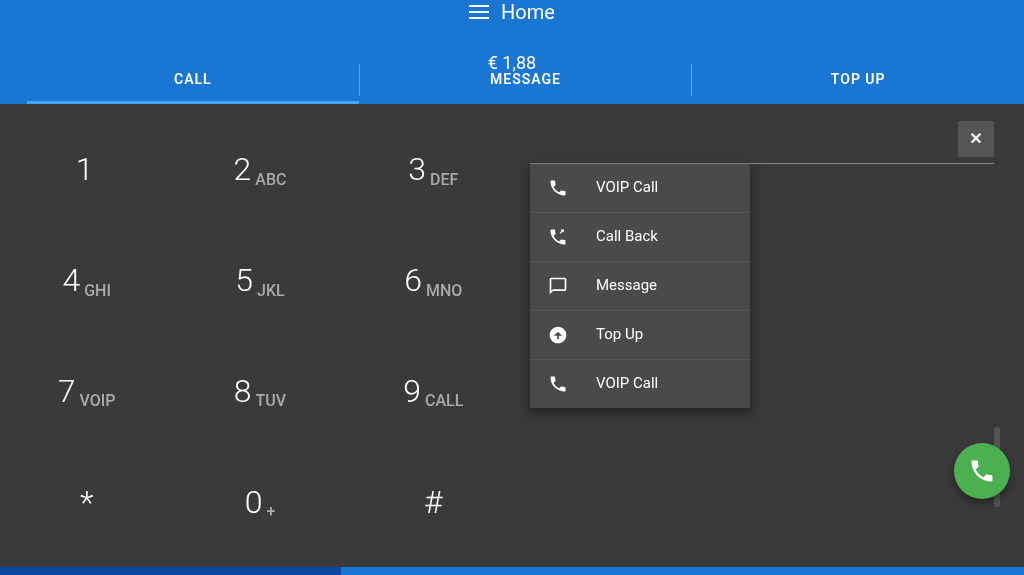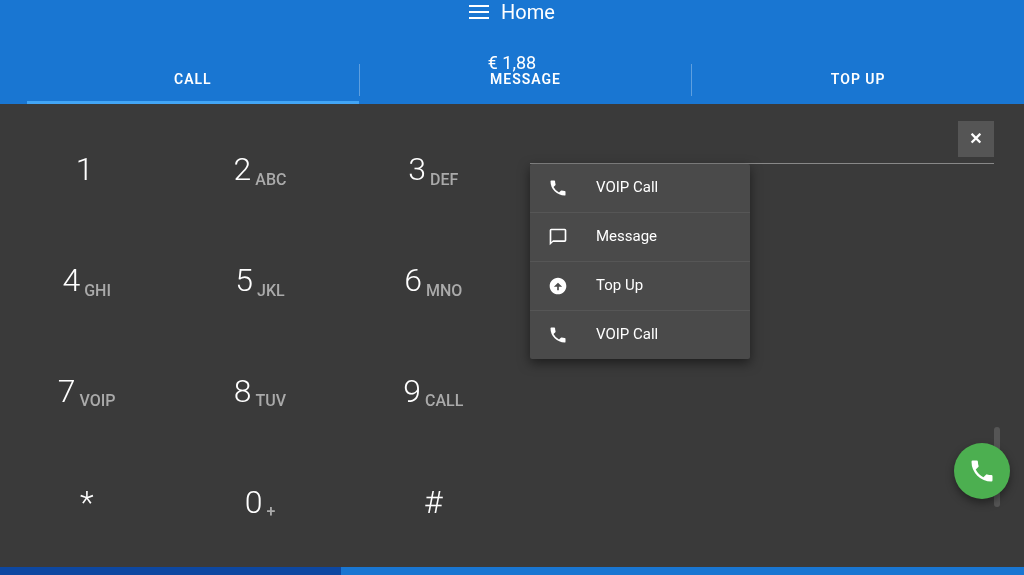--- a/index.html
+++ b/index.html
@@ -320,20 +320,27 @@
 
     <div id="dropdown-menu">
 
       <div class="menu-item">
         <svg class="menu-icon-svg" viewBox="0 0 24 24" fill="white">
           <path d="M6.62 10.79a15.05 15.05 0 006.59 6.59l2.2-2.2a1 1 0 011.01-.24 11.47 11.47 0 003.58.57 1 1 0 011 1V20a1 1 0 01-1 1A17 17 0 013 4a1 1 0 011-1h3.5a1 1 0 011 1 11.47 11.47 0 00.57 3.58 1 1 0 01-.25 1.01l-2.2 2.2z"></path>
         </svg>
         <span>VOIP Call</span>
       </div>
 
+      <div class="menu-item">
+        <svg class="menu-icon-svg" viewBox="0 0 24 24" fill="white">
+          <path d="M6.62 10.79a15.05 15.05 0 006.59 6.59l2.2-2.2a1 1 0 011.01-.24 11.47 11.47 0 003.58.57 1 1 0 011 1V20a1 1 0 01-1 1A17 17 0 013 4a1 1 0 011-1h3.5a1 1 0 011 1 11.47 11.47 0 00.57 3.58 1 1 0 01-.25 1.01l-2.2 2.2z"></path>
+          <path d="M19 3h-4l1.5 1.5L14 7l1 1 2.5-2.5L19 7V3z" fill="white"></path>
+        </svg>
+        <span>Call Back</span>
+      </div>
 
       <div class="menu-item">
         <svg class="menu-icon-svg" viewBox="0 0 24 24" fill="white">
           <path d="M20 2H4a2 2 0 00-2 2v18l4-4h14a2 2 0 002-2V4a2 2 0 00-2-2zm0 14H6l-2 2V4h16v12z"></path>
         </svg>
         <span>Message</span>
       </div>
 
       <div class="menu-item">
         <svg class="menu-icon-svg" viewBox="0 0 24 24" fill="white">

